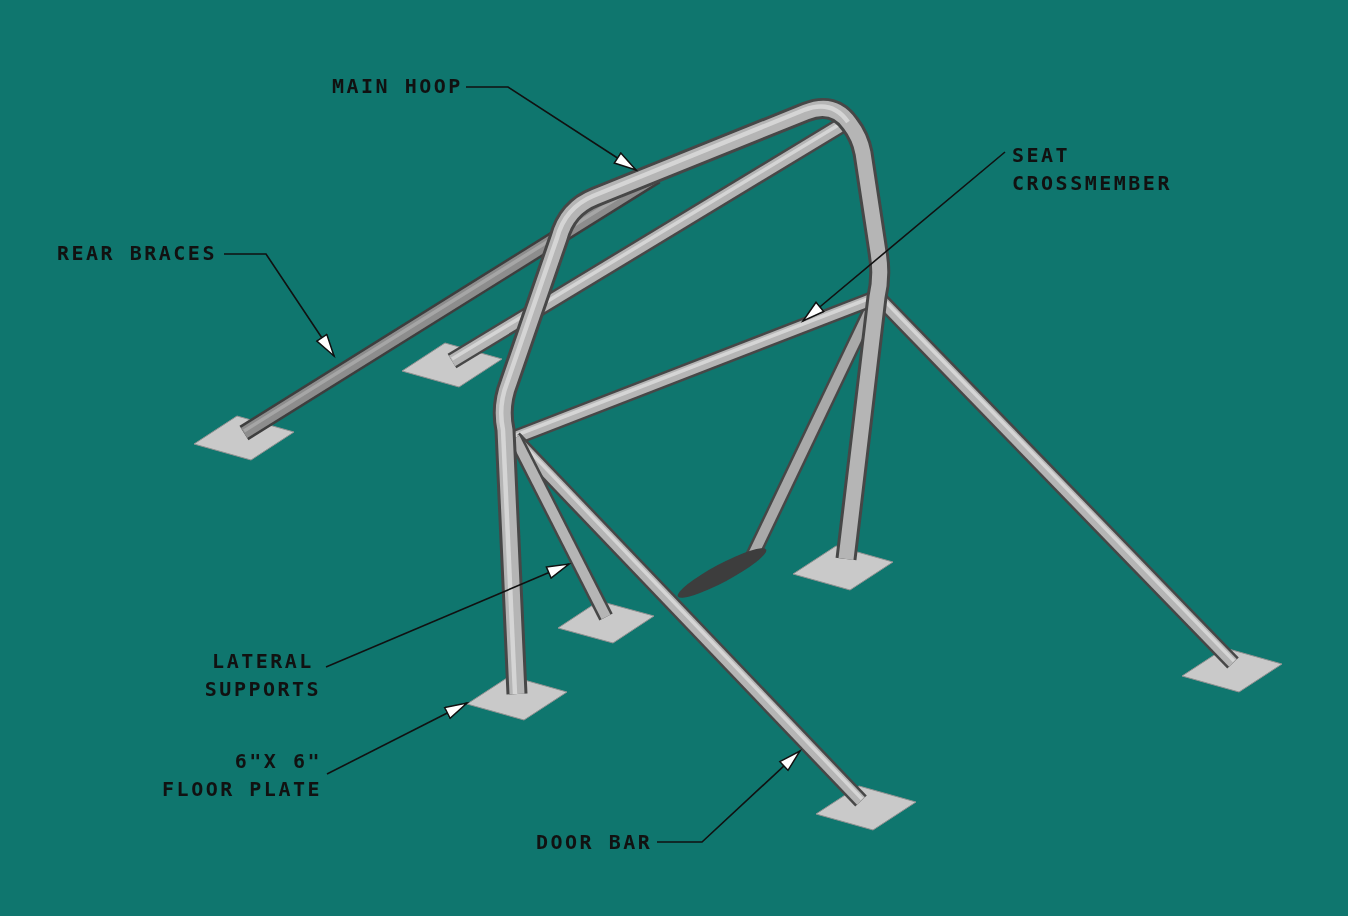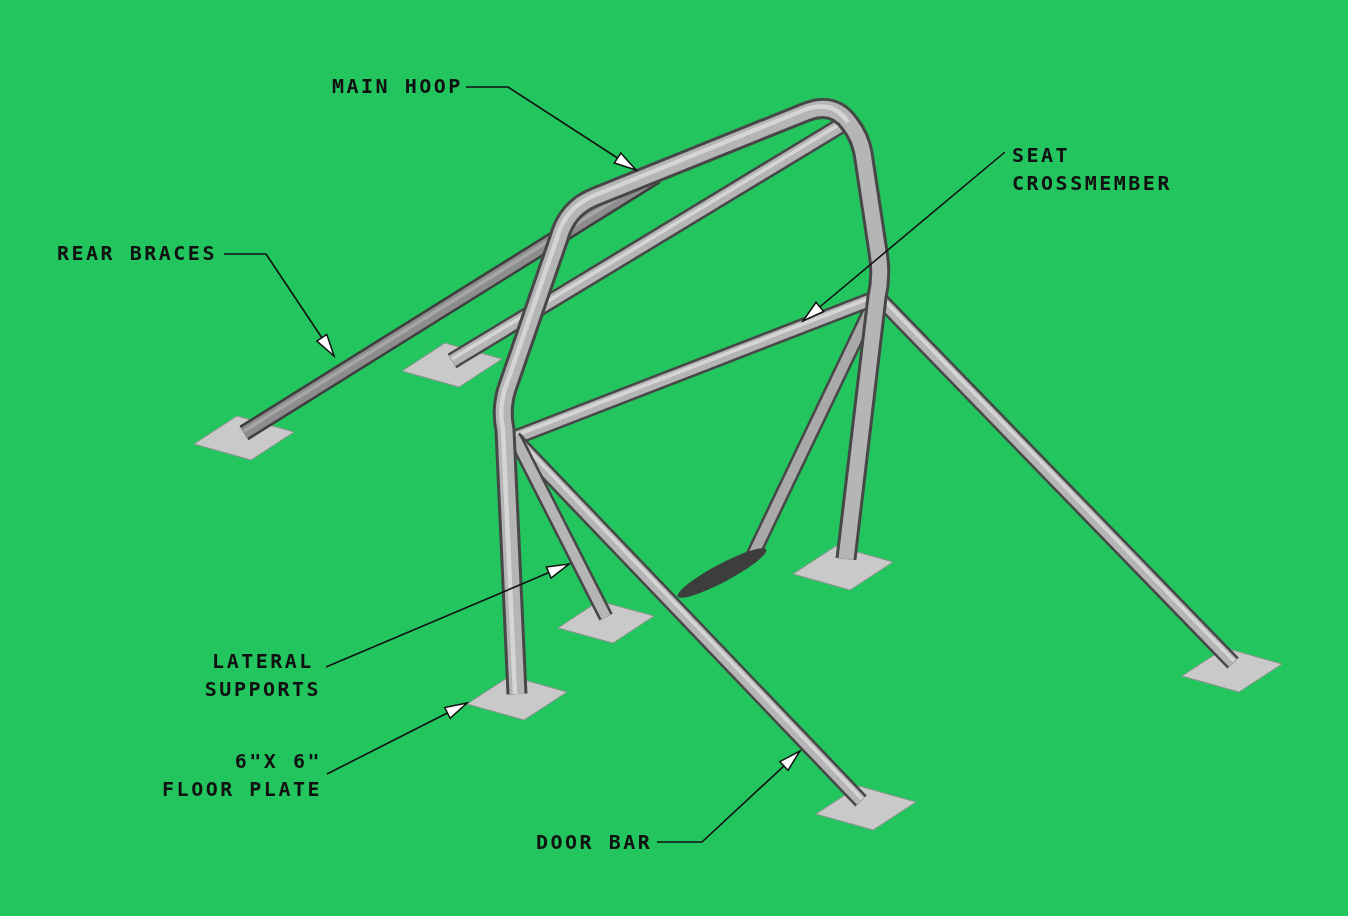--- a/index.html
+++ b/index.html
@@ -4,21 +4,21 @@
 <style>
   html, body {
     margin: 0;
     padding: 0;
     background: #ffffff;
   }
   .canvas {
     position: relative;
     width: 1348px;
     height: 916px;
-    background: #22c55e;
+    background: #0f766e;
     overflow: hidden;
     font-family: "DejaVu Sans Mono", monospace;
   }
   svg { display: block; }
 
   .tube-outline { fill: none; stroke: #474747; stroke-linejoin: round; stroke-linecap: butt; }
   .tube-body    { fill: none; stroke: #b5b5b5; stroke-linejoin: round; stroke-linecap: butt; }
   .tube-body-dark { fill: none; stroke: #8d8d8d; stroke-linejoin: round; }
   .tube-highlight { fill: none; stroke: #d8d8d8; stroke-linejoin: round; opacity: 0.9; }
 

